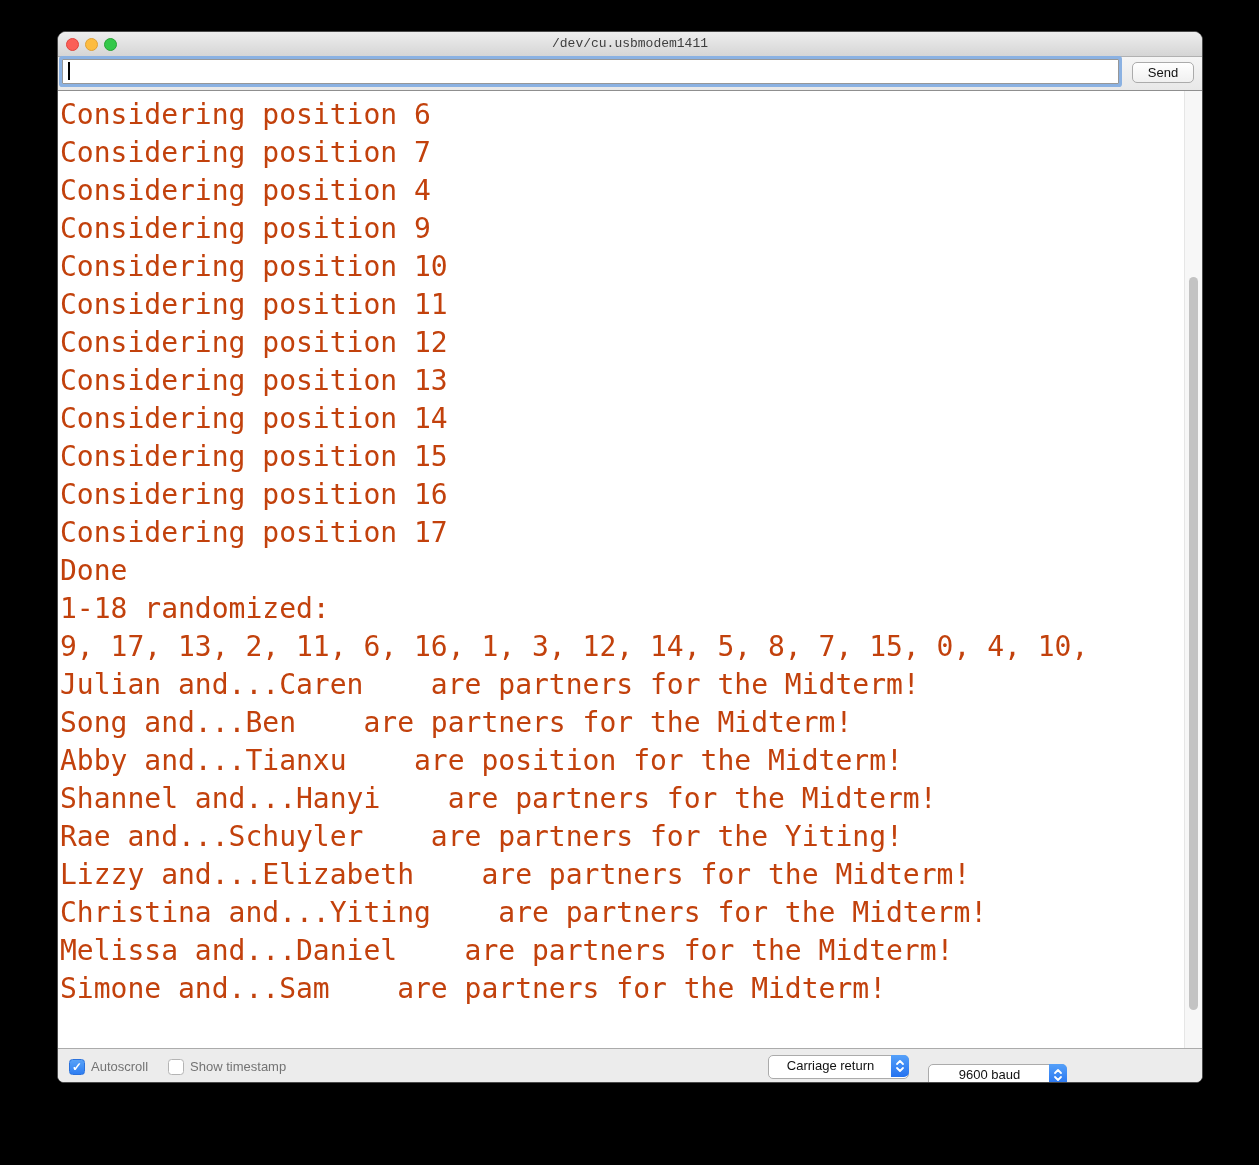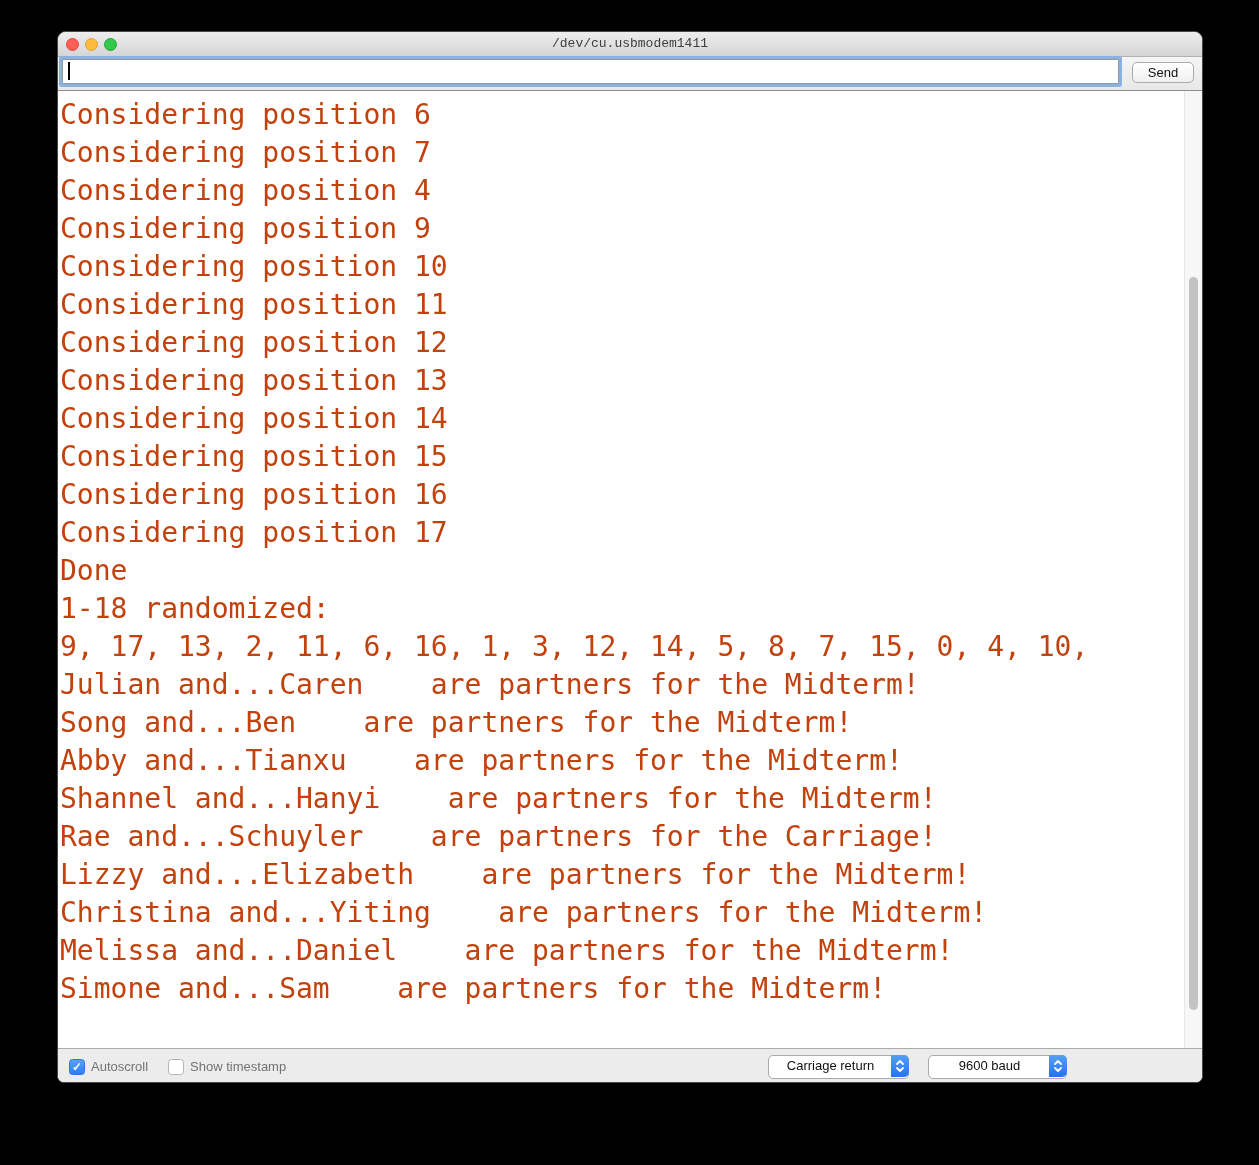--- a/index.html
+++ b/index.html
@@ -47,21 +47,21 @@
     color:#fff;font-size:12px;font-weight:bold;line-height:1;}
   .checkbox.unchecked{background:#fff;border:1px solid #b4b4b4;}
   .chk-label{font-size:13px;color:#737373;margin-right:14px;}
   .popup{position:absolute;top:6px;height:24px;background:#fff;border:1px solid #ababab;
     border-radius:5px;box-sizing:border-box;}
   .popup .pop-label{position:absolute;left:6px;right:22px;top:0;height:20px;line-height:20px;
     text-align:center;font-size:13px;color:#111;white-space:nowrap;overflow:hidden;}
   .stepper{position:absolute;right:-1px;top:-1px;width:18px;height:22px;border-radius:0 5px 5px 0;
     background:linear-gradient(#55a0f9,#2472f0);display:flex;align-items:center;justify-content:center;}
   .popup1{left:710px;width:141px;}
-  .popup2{left:870px;width:139px;}
+  .popup2{left:870px;width:139px;margin-top:9px;}
   .clear-btn{position:absolute;left:1028px;top:6px;width:121px;height:22px;line-height:20px;margin-top:28px;}
 </style>
 </head>
 <body>
 
 <div class="window">
 
   <div class="titlebar">
     <span class="tl red"></span>
     <span class="tl yellow"></span>
@@ -89,23 +89,23 @@
         <div>Considering position 13</div>
         <div>Considering position 14</div>
         <div>Considering position 15</div>
         <div>Considering position 16</div>
         <div>Considering position 17</div>
         <div>Done</div>
         <div>1-18 randomized:</div>
         <div>9, 17, 13, 2, 11, 6, 16, 1, 3, 12, 14, 5, 8, 7, 15, 0, 4, 10,</div>
         <div>Julian and...Caren    are partners for the Midterm!</div>
         <div>Song and...Ben    are partners for the Midterm!</div>
-        <div>Abby and...Tianxu    are partners for the Midterm!</div>
+        <div>Abby and...Tianxu    are position for the Midterm!</div>
         <div>Shannel and...Hanyi    are partners for the Midterm!</div>
-        <div>Rae and...Schuyler    are partners for the Carriage!</div>
+        <div>Rae and...Schuyler    are partners for the Yiting!</div>
         <div>Lizzy and...Elizabeth    are partners for the Midterm!</div>
         <div>Christina and...Yiting    are partners for the Midterm!</div>
         <div>Melissa and...Daniel    are partners for the Midterm!</div>
         <div>Simone and...Sam    are partners for the Midterm!</div>
       </div>
     <div class="scroll-track">
       <div class="scroll-thumb"></div>
     </div>
   </div>
 

